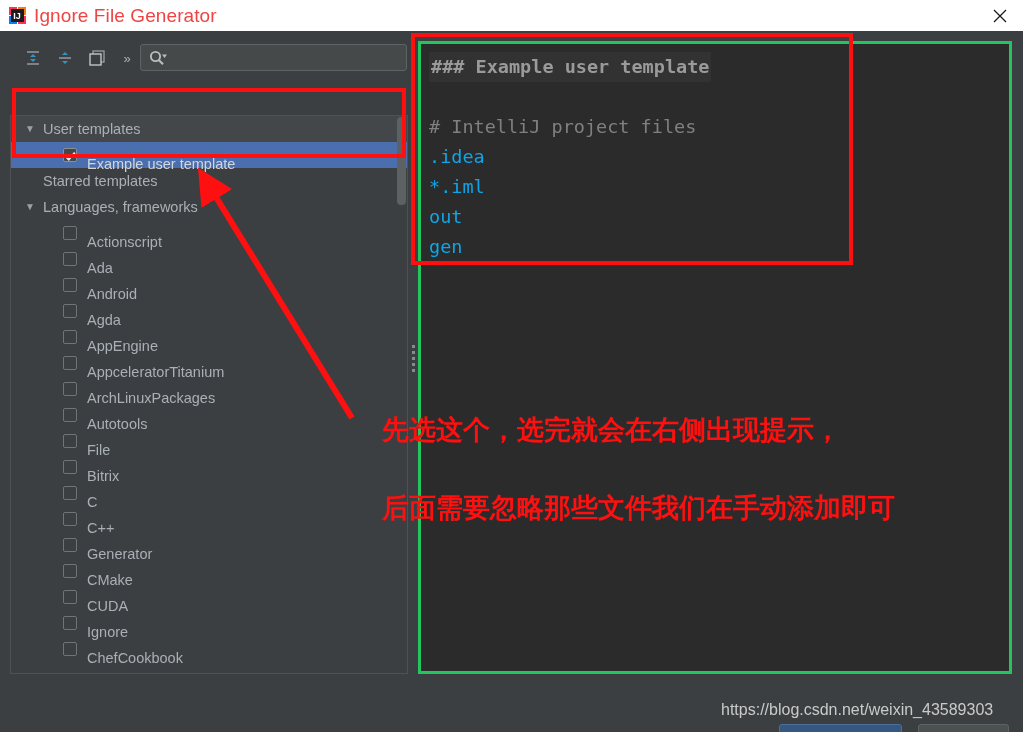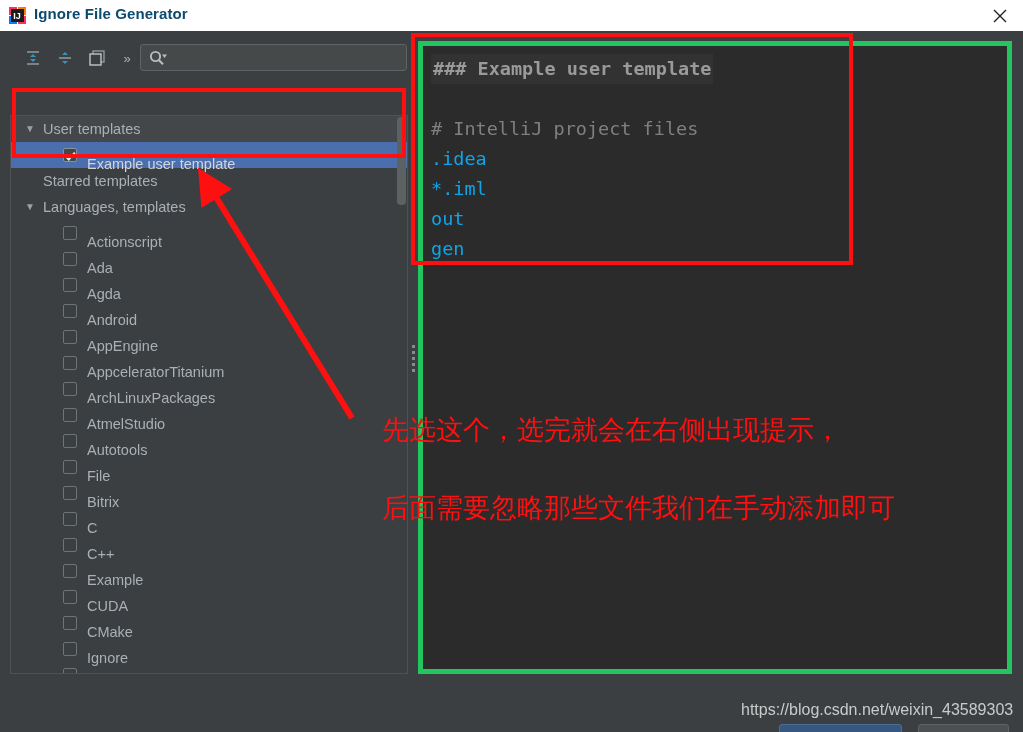--- a/index.html
+++ b/index.html
@@ -15,23 +15,22 @@
   .titlebar {
     position: absolute; left: 0; top: 0; width: 1023px; height: 31px;
     background: #ffffff;
     border-bottom: 1px solid #e5e5e5;
   }
   .title-icon {
     position: absolute; left: 9px; top: 7px; width: 17px; height: 17px;
   }
   .title-text {
     position: absolute; left: 34px; top: 5px;
-    font-size: 15px; color: #0c4a6e; letter-spacing: .1px;
+    font-size: 19px; color: #ef4444; letter-spacing: .1px;
     white-space: nowrap;
-    font-weight: bold;
   }
   .close-btn {
     position: absolute; right: 0px; top: 0px; width: 46px; height: 31px;
     display: flex; align-items: center; justify-content: center;
     cursor: pointer;
   }
   .close-btn svg { display:block; }
 
   
   .dialog-body {
@@ -113,21 +112,21 @@
   .splitter {
     position: absolute; left: 409px; top: 313px; width: 8px; height: 28px;
     display: flex; flex-direction: column; align-items: center; justify-content: center;
     gap: 3px; cursor: col-resize;
   }
   .splitter i { display:block; width: 3px; height: 3px; background: #868b8e; }
 
   
   .preview {
     position: absolute; left: 418px; top: 10px; width: 594px; height: 633px;
-    background: #2b2b2b; border: 5px solid #22c55e; box-sizing: border-box;
+    background: #2b2b2b; border: 3px solid #22c55e; box-sizing: border-box;
     overflow: hidden;
   }
   .code {
     position: absolute; left: 8px; top: 8px; right: 6px;
     font-family: "DejaVu Sans Mono", monospace;
     font-size: 18.5px; line-height: 30px;
     white-space: pre;
   }
   .code .line { height: 30px; }
   .code .hl { background: #323232; display: inline-block; padding: 0 2px; }
@@ -158,24 +157,24 @@
     position: absolute; border: 4px solid #ff1010; box-sizing: border-box;
     pointer-events: none;
   }
   .anno-box.box-tree { left: 12px; top: 88px; width: 394px; height: 70px; }
   .anno-box.box-code { left: 411px; top: 33px; width: 442px; height: 232px; }
   .anno-arrow { position: absolute; left: 0; top: 0; pointer-events: none; }
   .anno-text {
     position: absolute; left: 382px; top: 410px;
     color: #ff1010; font-size: 27px; line-height: 39px;
     font-family: "DejaVu Sans", sans-serif;
-    white-space: pre; pointer-events: none;
+    white-space: pre; pointer-events: none; font-weight: bold;
   }
   .watermark {
-    position: absolute; left: 741px; top: 701px;
+    position: absolute; left: 721px; top: 701px;
     color: #d6d6d6; font-size: 16px; opacity: .92;
     white-space: nowrap; pointer-events: none;
   }
 </style>
 </head>
 <body>
 
 <div id="root">
 
   <div class="titlebar">
@@ -246,85 +245,81 @@
             <div class="row item selected">
               <span class="cb checked"></span>
               <span class="item-label">Example user template</span>
             </div>
             <div class="row group">
               <span class="arrow"></span>
               <span class="group-label">Starred templates</span>
             </div>
             <div class="row group">
               <span class="arrow">▼</span>
-              <span class="group-label">Languages, templates</span>
+              <span class="group-label">Languages, frameworks</span>
             </div>
             <div class="row item">
               <span class="cb"></span>
               <span class="item-label">Actionscript</span>
             </div>
             <div class="row item">
               <span class="cb"></span>
               <span class="item-label">Ada</span>
             </div>
             <div class="row item">
               <span class="cb"></span>
+              <span class="item-label">Android</span>
+            </div>
+            <div class="row item">
+              <span class="cb"></span>
               <span class="item-label">Agda</span>
             </div>
             <div class="row item">
               <span class="cb"></span>
-              <span class="item-label">Android</span>
-            </div>
-            <div class="row item">
-              <span class="cb"></span>
               <span class="item-label">AppEngine</span>
             </div>
             <div class="row item">
               <span class="cb"></span>
               <span class="item-label">AppceleratorTitanium</span>
             </div>
             <div class="row item">
               <span class="cb"></span>
               <span class="item-label">ArchLinuxPackages</span>
             </div>
             <div class="row item">
               <span class="cb"></span>
-              <span class="item-label">AtmelStudio</span>
-            </div>
-            <div class="row item">
-              <span class="cb"></span>
               <span class="item-label">Autotools</span>
             </div>
             <div class="row item">
               <span class="cb"></span>
               <span class="item-label">File</span>
             </div>
             <div class="row item">
               <span class="cb"></span>
               <span class="item-label">Bitrix</span>
             </div>
             <div class="row item">
               <span class="cb"></span>
               <span class="item-label">C</span>
             </div>
             <div class="row item">
               <span class="cb"></span>
               <span class="item-label">C++</span>
             </div>
             <div class="row item">
               <span class="cb"></span>
-              <span class="item-label">Example</span>
+              <span class="item-label">Generator</span>
+            </div>
+            <div class="row item">
+              <span class="cb"></span>
+              <span class="item-label">CMake</span>
             </div>
             <div class="row item">
               <span class="cb"></span>
               <span class="item-label">CUDA</span>
-            </div>
-            <div class="row item">
-              <span class="cb"></span>
-              <span class="item-label">CMake</span>
             </div>
             <div class="row item">
               <span class="cb"></span>
               <span class="item-label">Ignore</span>
             </div>
             <div class="row item">
               <span class="cb"></span>
               <span class="item-label">ChefCookbook</span>
             </div>
           </div>

